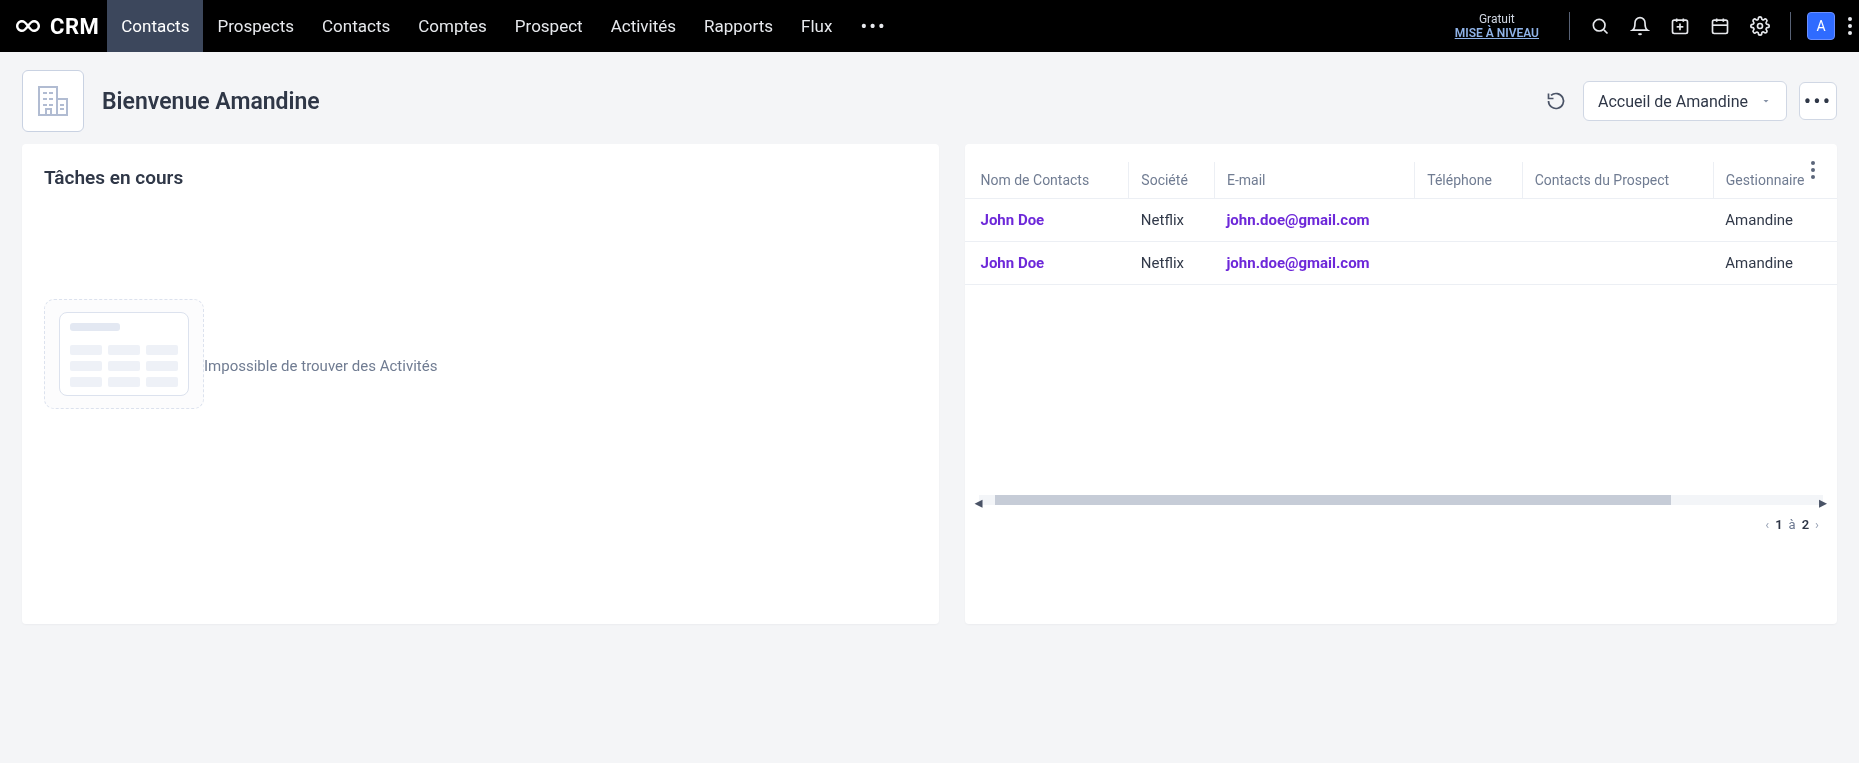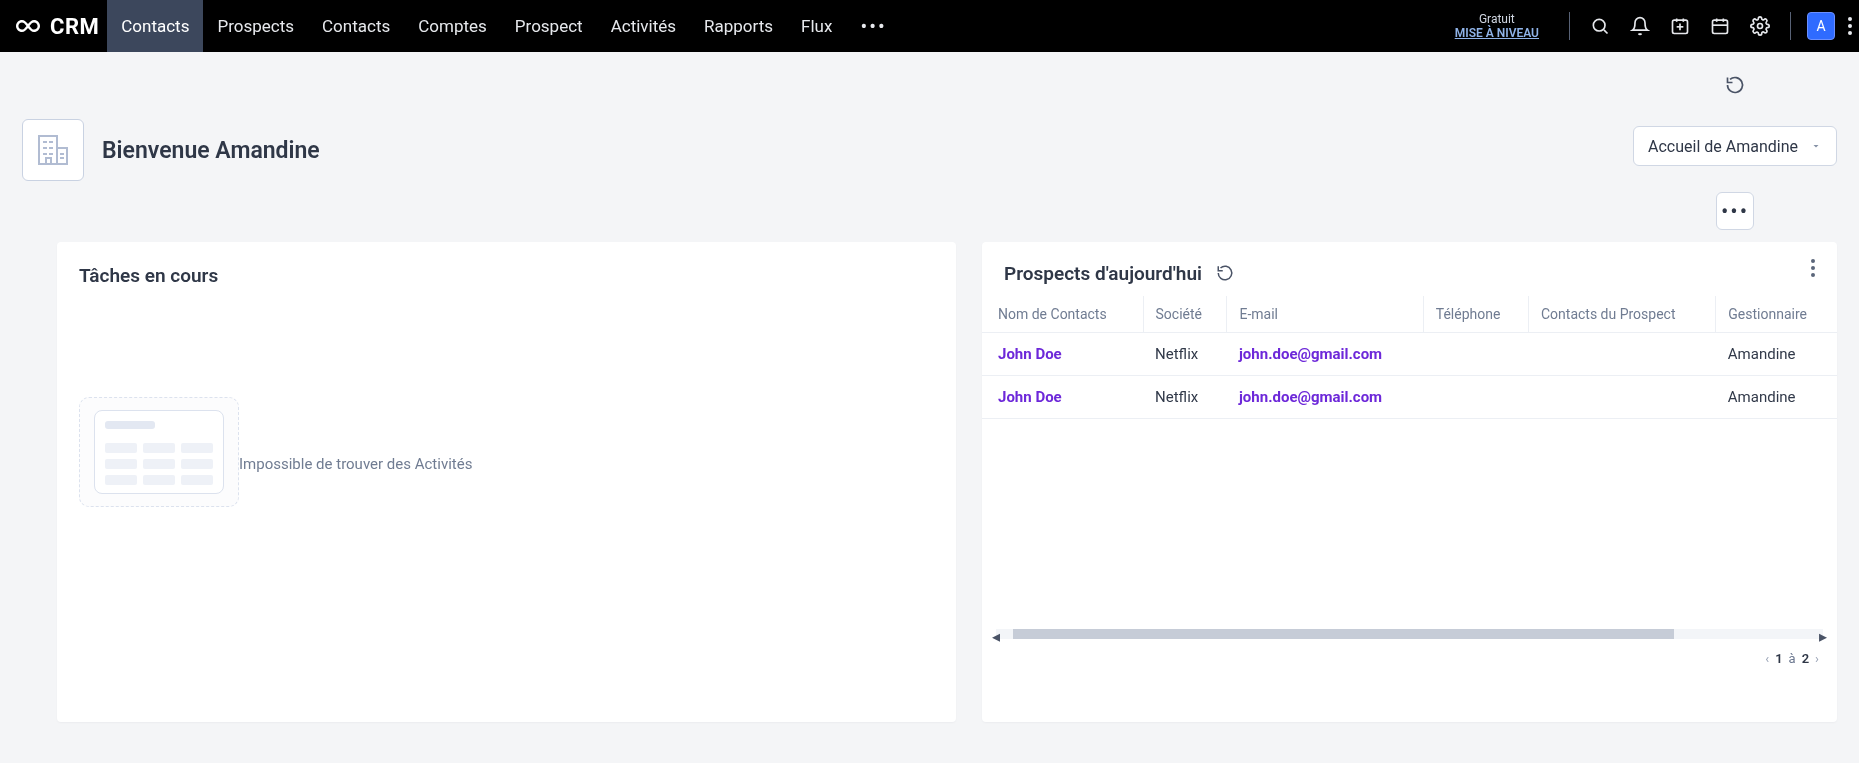--- a/index.html
+++ b/index.html
@@ -21,38 +21,38 @@
 .upgrade-link { color: #8fb3e8; font-size: 12px; font-weight: 600; text-decoration: underline; cursor: pointer; }
 .vsep { width: 1px; height: 28px; background: #586276; margin: 0 10px; }
 .icon-btn { width: 40px; height: 40px; display: flex; align-items: center; justify-content: center; color: #e6e8ec; cursor: pointer; }
 .icon-btn svg { display: block; }
 .avatar-chip { width: 28px; height: 28px; border-radius: 4px; background: #2f6bff; color: #fff; display: flex; align-items: center; justify-content: center; font-size: 14px; margin: 0 6px 0 6px; border: 1px solid #6a8fff; cursor: pointer; }
 
 
 .subheader { display: flex; align-items: center; padding: 18px 22px 12px 22px; position: relative; }
 .company-tile { width: 62px; height: 62px; border: 1px solid #c9d2e2; border-radius: 6px; background: #fff; display: flex; align-items: center; justify-content: center; margin-right: 18px; color: #b1bcd2; }
 .welcome-title { font-size: 23px; font-weight: 600; color: #2f3747; }
-.subheader-right { margin-left: auto; display: flex; align-items: center; gap: 26px; flex-direction: column; }
+.subheader-right { margin-left: auto; display: flex; align-items: center; gap: 12px; }
 .refresh-round { width: 30px; height: 30px; display: flex; align-items: center; justify-content: center; color: #4a5366; cursor: pointer; }
 .view-selector { height: 40px; border: 1px solid #d0d7e4; border-radius: 6px; background: #fff; display: flex; align-items: center; padding: 0 14px; gap: 12px; color: #2f3747; font-size: 16px; cursor: pointer; }
 .view-selector .chev { color: #8591a6; }
 .more-round { width: 38px; height: 38px; border: 1px solid #d0d7e4; border-radius: 6px; background: #fff; display: flex; align-items: center; justify-content: center; color: #2f3747; cursor: pointer; letter-spacing: 2px; font-size: 22px; }
 
 
 .pattern-layer { position: absolute; inset: 0; pointer-events: none; background:
   linear-gradient(#f4f5f7,#f4f5f7),
   repeating-linear-gradient(60deg, #eef1f6 0 2px, transparent 2px 40px),
   repeating-linear-gradient(-60deg, #eef1f6 0 2px, transparent 2px 40px);
   background-blend-mode: normal, multiply, multiply;
   opacity: 0.5;
   z-index: -1;
 }
 
 
-.content { display: flex; gap: 26px; padding: 0 22px 22px 22px; margin-left: 35px; }
+.content { display: flex; gap: 26px; padding: 0 22px 22px 22px; }
 .panel { background: #fff; border-radius: 4px; box-shadow: 0 1px 2px rgba(16,24,40,0.04); }
 .panel-left { flex: 1; min-height: 480px; padding: 22px; }
 .panel-right { flex: 1; min-height: 480px; padding: 18px 0 10px 0; position: relative; }
 
 .panel-title { font-size: 19px; font-weight: 600; color: #2f3747; }
 .panel-right .panel-title-row { display: flex; align-items: center; gap: 10px; padding: 0 22px 10px 22px; }
 .panel-head-refresh { width: 26px; height: 26px; display: flex; align-items: center; justify-content: center; color: #4a5366; cursor: pointer; }
 .panel-right-more { position: absolute; right: 10px; top: 12px; width: 28px; height: 28px; display: flex; align-items: center; justify-content: center; color: #5b667a; cursor: pointer; }
 
 
@@ -230,29 +230,20 @@
     </div>
   </div>
 
   <div class="panel panel-right">
     <div class="panel-right-more">
       <svg width="4" height="18" viewBox="0 0 4 18" fill="currentColor">
           <circle cx="2" cy="2" r="2"></circle>
           <circle cx="2" cy="9" r="2"></circle>
           <circle cx="2" cy="16" r="2"></circle>
         </svg>
-    </div>
-    <div class="panel-title-row">
-      <div class="panel-title">Prospects d'aujourd'hui</div>
-      <div class="panel-head-refresh">
-        <svg width="18" height="18" viewBox="0 0 24 24" fill="none" stroke="currentColor" stroke-width="2">
-            <path d="M3 12a9 9 0 1 0 3-6.7"></path>
-            <polyline points="3 3 3 9 9 9"></polyline>
-          </svg>
-      </div>
     </div>
 
     <div class="tbl-container">
       <table class="tbl">
         <thead>
           <tr>
             <th style="padding-left:16px">Nom de Contacts</th>
             <th>Société</th>
             <th>E-mail</th>
             <th>Téléphone</th>

